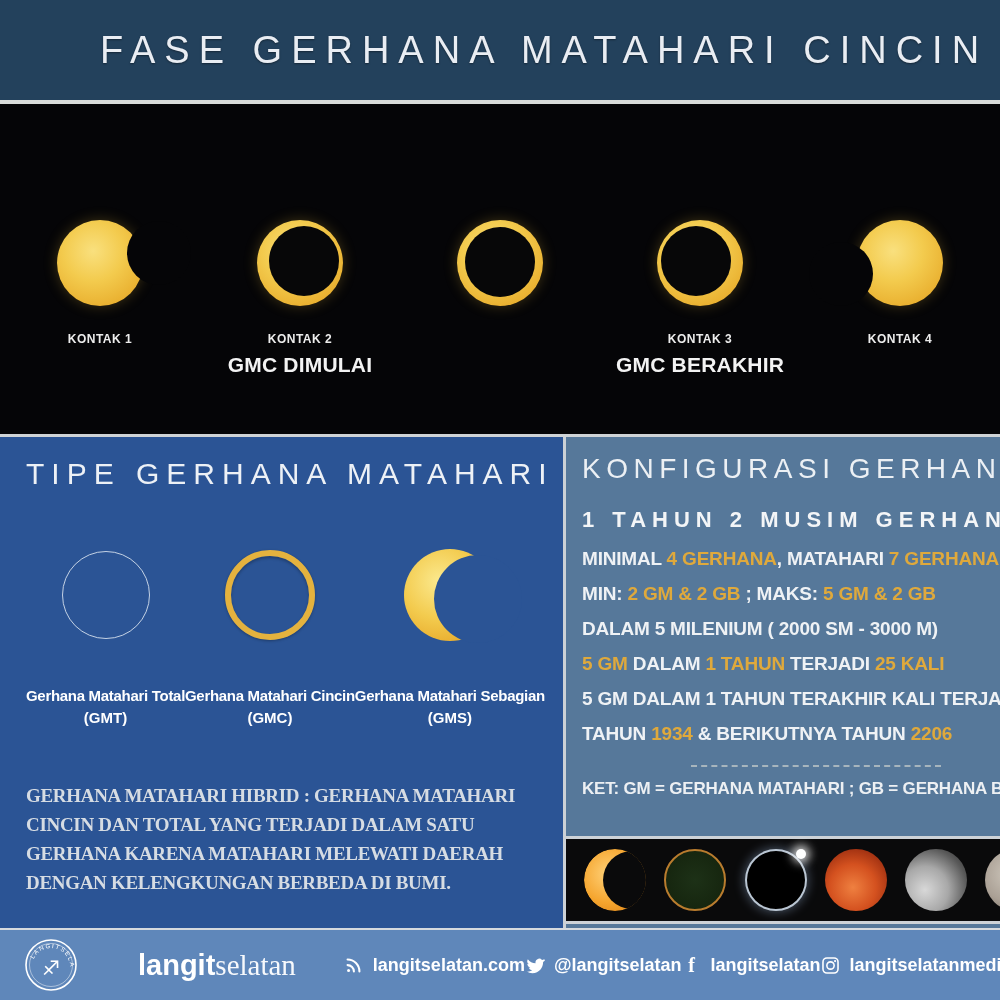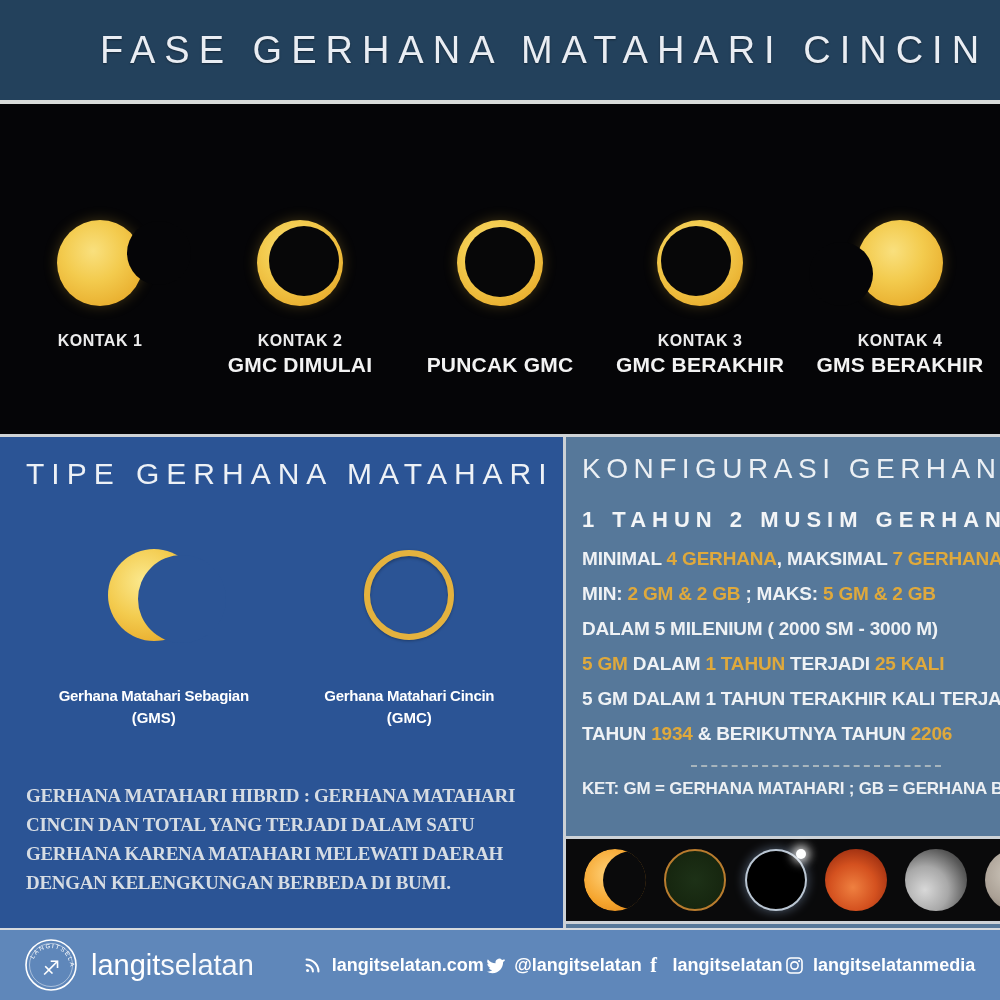--- a/index.html
+++ b/index.html
@@ -32,21 +32,21 @@
     background:radial-gradient(circle at 42% 36%,#f9e07e 0%,#f3cb4e 40%,#eab232 74%,#d9991f 100%);
     box-shadow:0 0 14px rgba(240,190,60,.25);}
   .cover,.hole{position:absolute;border-radius:50%;}
   .hole{width:70px;height:70px;background:#070708;}
   .cover{width:64px;height:64px;background:#050507;}
   [data-kind="bite-right"] .cover{left:70px;top:1px;}
   [data-kind="bite-left"] .cover{left:-48px;top:22px;}
   [data-kind="ring-thick-left"] .hole{left:12px;top:6px;}
   [data-kind="ring-center"] .hole{left:8px;top:7px;}
   [data-kind="ring-thick-right"] .hole{left:4px;top:6px;}
-  .phase-kontak{margin-top:26px;height:18px;font-size:16px;font-weight:bold;color:#ececec;letter-spacing:.5px;}
+  .phase-kontak{margin-top:26px;height:18px;font-size:12px;font-weight:bold;color:#ececec;letter-spacing:.5px;}
   .phase-label{margin-top:3px;font-size:21px;font-weight:bold;color:#f3f3f3;letter-spacing:.2px;white-space:nowrap;}
 
   
   #middle{height:491px;display:flex;}
   #tipe-panel{
     box-sizing:border-box;width:566px;background:var(--blue,#2B5495);
     border-right:3px solid #ccd1d6;padding:0 26px;
   }
   #tipe-panel .sec-title{margin-top:20px;font-size:30px;font-weight:400;letter-spacing:7px;color:#EDF1F6;white-space:nowrap;}
   .tipe-row{display:flex;margin-top:58px;}
@@ -104,22 +104,22 @@
     background:radial-gradient(circle at 42% 40%,#cfc8bd 0%,#aaa095 55%,#7c7368 88%,#5e564d 100%);}
 
   
   #footer{
     box-sizing:border-box;height:72px;background:var(--fblue,#5F87BA);
     border-top:2px solid #d6dade;display:flex;align-items:center;padding:0 24px;
   }
   .brand{display:flex;align-items:center;}
   .stamp{width:54px;height:54px;flex:0 0 auto;}
   .wordmark{margin-left:13px;font-size:29px;color:#fff;white-space:nowrap;}
-  .wordmark .b{font-weight:normal;}
-  .wordmark .l{font-weight:400;color:rgba(255,255,255,.95);}
+  .wordmark .b{font-weight:bold;margin-left:47px;}
+  .wordmark .l{font-weight:400;color:rgba(255,255,255,.95);font-family:Liberation Serif, serif;}
   .f-nav{flex:1;display:flex;justify-content:space-around;margin-left:48px;align-items:center;}
   .f-link{display:flex;align-items:center;gap:9px;color:#fff;cursor:pointer;}
   .f-link .txt{font-size:18px;font-weight:bold;white-space:nowrap;}
   .f-ico{width:20px;height:20px;display:inline-flex;align-items:center;justify-content:center;}
   .fb-f{font-size:20px;font-weight:bold;color:#fff;font-family:"Liberation Serif",serif;}
   .saggy{font-family:"DejaVu Sans",sans-serif;}
 </style>
 </head>
 <body>
 
@@ -144,69 +144,74 @@
         </div>
       <div class="phase-kontak">KONTAK 2</div>
       <div class="phase-label">GMC DIMULAI</div>
     </div>
     <div class="phase-col">
       <div class="sun-wrap" data-kind="ring-center">
           <div class="disc"></div>
           <div class="hole"></div>
         </div>
       <div class="phase-kontak"></div>
-      <div class="phase-label">PUNCAK GMC</div>
     </div>
     <div class="phase-col">
       <div class="sun-wrap" data-kind="ring-thick-right">
           <div class="disc"></div>
           <div class="hole"></div>
         </div>
       <div class="phase-kontak">KONTAK 3</div>
       <div class="phase-label">GMC BERAKHIR</div>
     </div>
     <div class="phase-col">
       <div class="sun-wrap" data-kind="bite-left">
           <div class="disc"></div>
           <div class="cover"></div>
         </div>
       <div class="phase-kontak">KONTAK 4</div>
-      <div class="phase-label">GMS BERAKHIR</div>
     </div>
   </div>
 
   <div id="middle">
 
     <div id="tipe-panel" class="wm-soft">
       <div class="sec-title">TIPE GERHANA MATAHARI</div>
       <div class="tipe-row">
+        <div class="tipe-col">
+          <div class="tipe-gfx" data-kind="total">
+              <div class="t-circle"></div>
+            </div>
+          <div class="tipe-name">Gerhana Matahari Total</div>
+          <div class="tipe-abbr">(GMT)</div>
+        </div>
+        <div class="tipe-col">
+          <div class="tipe-gfx" data-kind="annular">
+              <div class="t-circle"></div>
+            </div>
+          <div class="tipe-name">Gerhana Matahari Cincin</div>
+          <div class="tipe-abbr">(GMC)</div>
+        </div>
         <div class="tipe-col">
           <div class="tipe-gfx" data-kind="partial">
               <div class="t-disc"></div>
               <div class="t-cover"></div>
             </div>
           <div class="tipe-name">Gerhana Matahari Sebagian</div>
           <div class="tipe-abbr">(GMS)</div>
         </div>
-        <div class="tipe-col">
-          <div class="tipe-gfx" data-kind="annular">
-              <div class="t-circle"></div>
-            </div>
-          <div class="tipe-name">Gerhana Matahari Cincin</div>
-          <div class="tipe-abbr">(GMC)</div>
-        </div>
       </div>
       <div class="hybrid-note">GERHANA MATAHARI HIBRID : GERHANA MATAHARI CINCIN DAN TOTAL YANG TERJADI DALAM SATU GERHANA KARENA MATAHARI MELEWATI DAERAH DENGAN KELENGKUNGAN BERBEDA DI BUMI.</div>
     </div>
 
     <div id="konfig-panel" class="wm-soft">
       <div class="sec-title">KONFIGURASI GERHANA</div>
       <div class="headline">1 TAHUN 2 MUSIM GERHANA</div>
       <div class="stats">
-          <div class="stat-line"><span class="seg-w">MINIMAL </span><span class="seg-y">4 GERHANA</span><span class="seg-w">, MAKSIMAL </span><span class="seg-y">7 GERHANA</span></div>
+          <div class="stat-line"><span class="seg-w">MINIMAL </span><span class="seg-y">4 GERHANA</span><span class="seg-w">, MATAHARI </span><span class="seg-y">7 GERHANA</span></div>
           <div class="stat-line"><span class="seg-w">MIN: </span><span class="seg-y">2 GM &amp; 2 GB</span><span class="seg-w"> ; MAKS: </span><span class="seg-y">5 GM &amp; 2 GB</span></div>
           <div class="stat-line"><span class="seg-w">DALAM 5 MILENIUM ( 2000 SM - 3000 M)</span></div>
           <div class="stat-line"><span class="seg-y">5 GM</span><span class="seg-w"> DALAM </span><span class="seg-y">1 TAHUN</span><span class="seg-w"> TERJADI </span><span class="seg-y">25 KALI</span></div>
           <div class="stat-line"><span class="seg-w">5 GM DALAM 1 TAHUN TERAKHIR KALI TERJADI</span></div>
           <div class="stat-line"><span class="seg-w">TAHUN </span><span class="seg-y">1934</span><span class="seg-w"> &amp; BERIKUTNYA TAHUN </span><span class="seg-y">2206</span></div>
         </div>
       <div class="dashed-sep"></div>
       <div class="ket-note">KET: GM = GERHANA MATAHARI ; GB = GERHANA BULAN</div>
 
       <div class="photo-strip wm">

